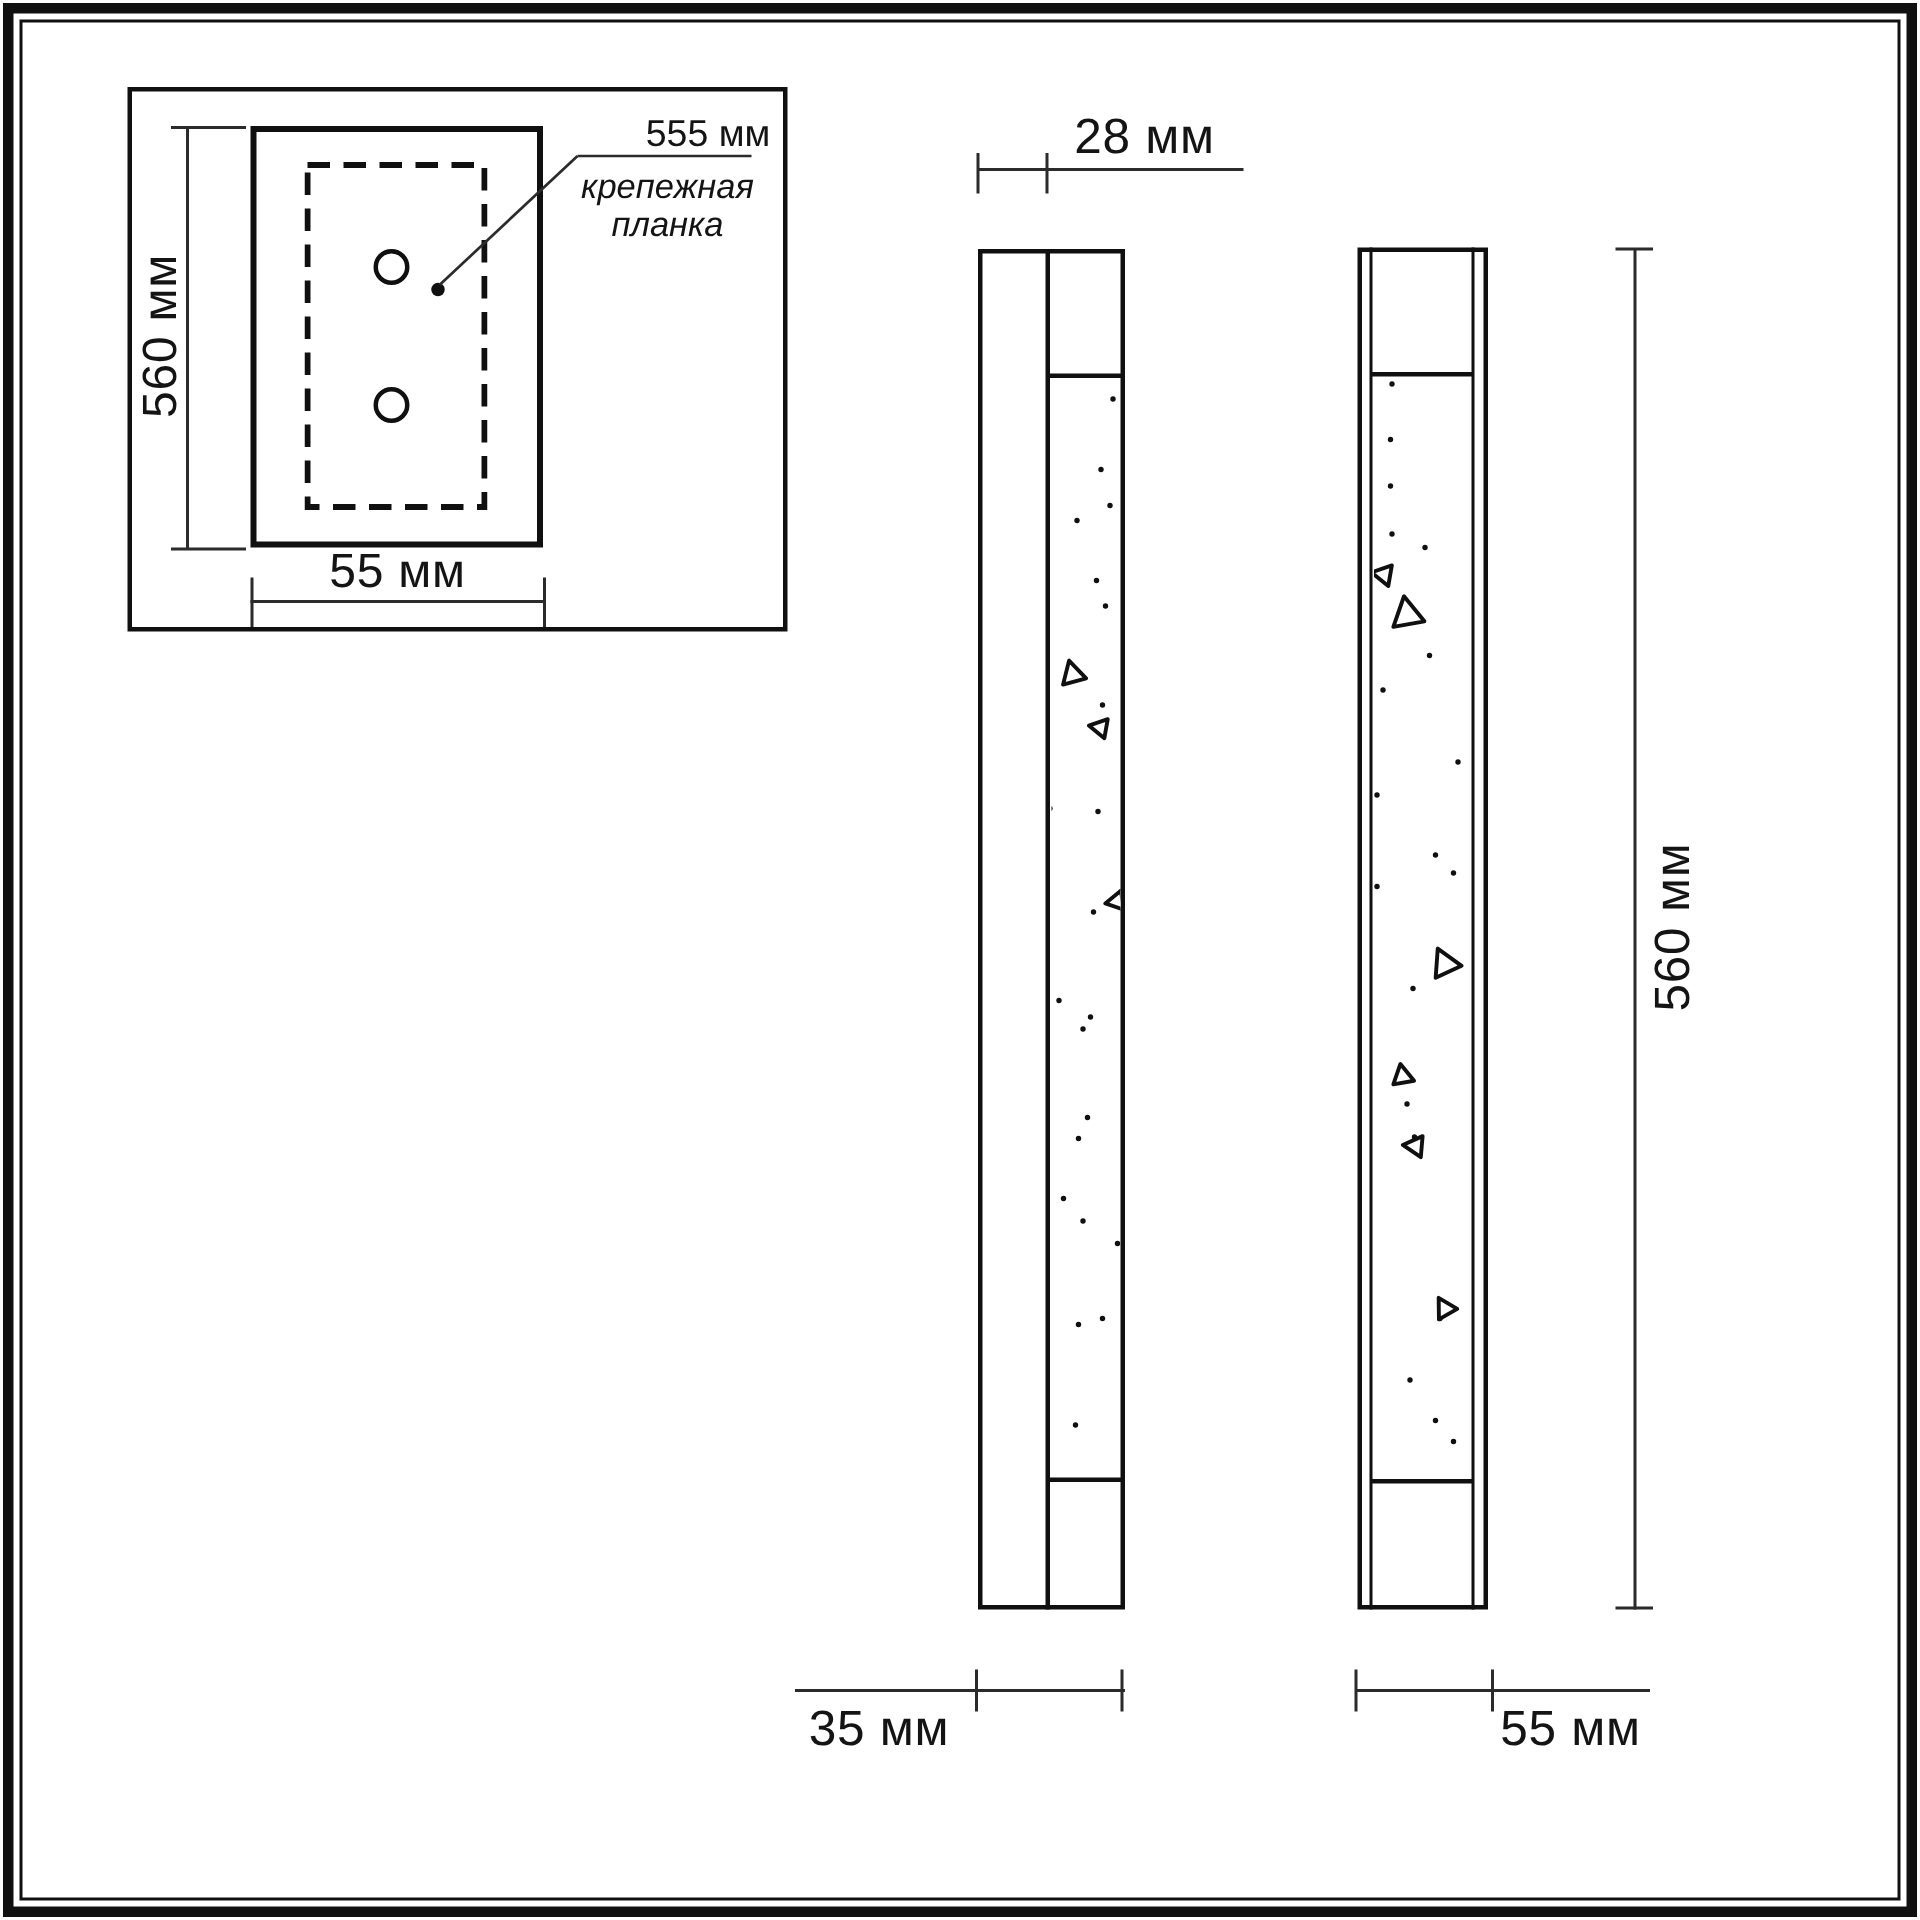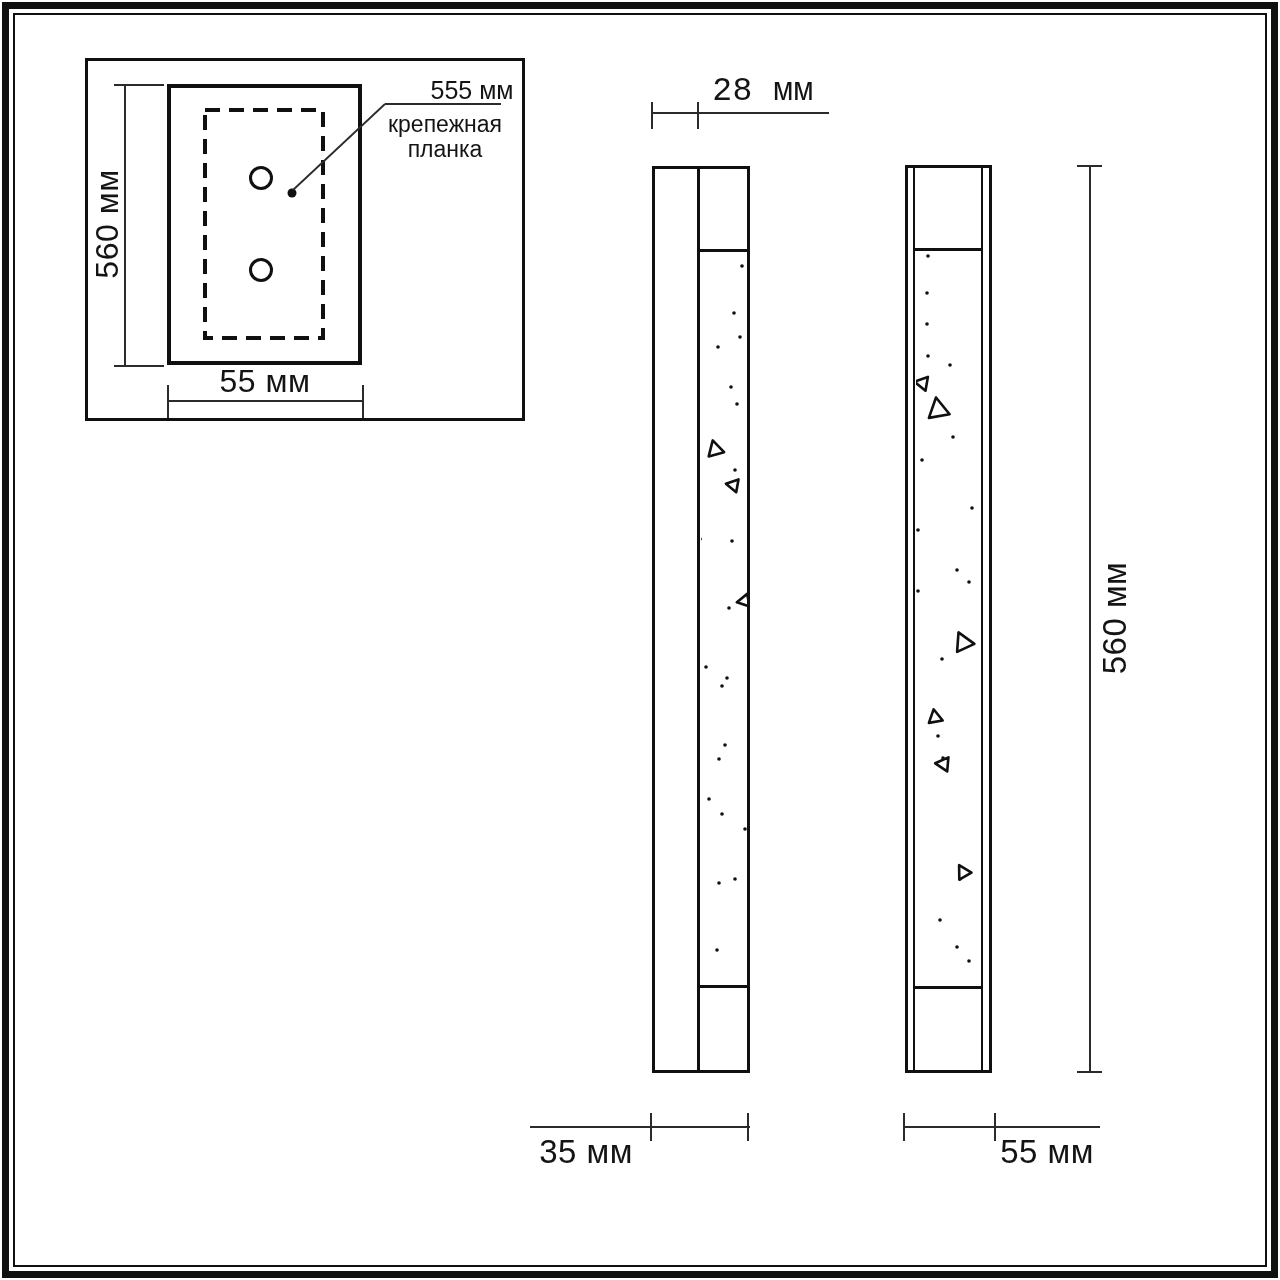--- a/index.html
+++ b/index.html
@@ -67,21 +67,21 @@
     color: #141414;
   }
   .leader-name {
     position: absolute;
     text-align: center;
     font-size: 23px;
     line-height: 1.1;
     transform: translateX(-50%);
     color: #141414;
   }
-  .leader-name span { display: block; }
+  .leader-name span { display: block; font-style: italic; }
 
   svg { position: absolute; display: block; }
 </style>
 </head>
 <body>
 
 <div class="page">
 
   <div class="frame-outer"></div>
   <div class="frame-inner"></div>
@@ -146,21 +146,21 @@
       <circle cx="719" cy="883" r="1.8" fill="#101010"></circle>
       <circle cx="717" cy="950" r="1.8" fill="#101010"></circle>
       <polygon points="712.7,440.4 708.7,456.4 724.1,452.2" fill="#ffffff" stroke="#101010" stroke-width="2.6" stroke-linejoin="round"></polygon>
       <polygon points="725.9,483.7 736.2,492.2 738.5,479.4" fill="#ffffff" stroke="#101010" stroke-width="2.6" stroke-linejoin="round"></polygon>
       <polygon points="736.9,602.3 749.5,606.6 747.2,593.8" fill="#ffffff" stroke="#101010" stroke-width="2.6" stroke-linejoin="round"></polygon>
     </svg>
 
   <div class="dim-h" style="left:652px; top:112px; width:177px;"></div>
   <div class="dim-v" style="left:651px; top:102px; height:27px;"></div>
   <div class="dim-v" style="left:697px; top:102px; height:27px;"></div>
-  <div class="dim-label" style="left:763px; top:91px;font-family:Liberation Mono, monospace;">28 мм</div>
+  <div class="dim-label" style="left:763px; top:91px;">28 мм</div>
 
   <div class="dim-h" style="left:530px; top:1126px; width:220px;"></div>
   <div class="dim-v" style="left:650px; top:1113px; height:28px;"></div>
   <div class="dim-v" style="left:747px; top:1113px; height:28px;"></div>
   <div class="dim-label" style="left:586px; top:1152px;">35 мм</div>
 
   <div class="stroke-box" style="left:905px; top:165px; width:87px; height:908px;"></div>
   <div class="vline-thin" style="left:913px; top:165px; height:908px;"></div>
   <div class="vline-thin" style="left:981px; top:165px; height:908px;"></div>
   <div class="hline" style="left:914px; top:248px; width:68px;"></div>

